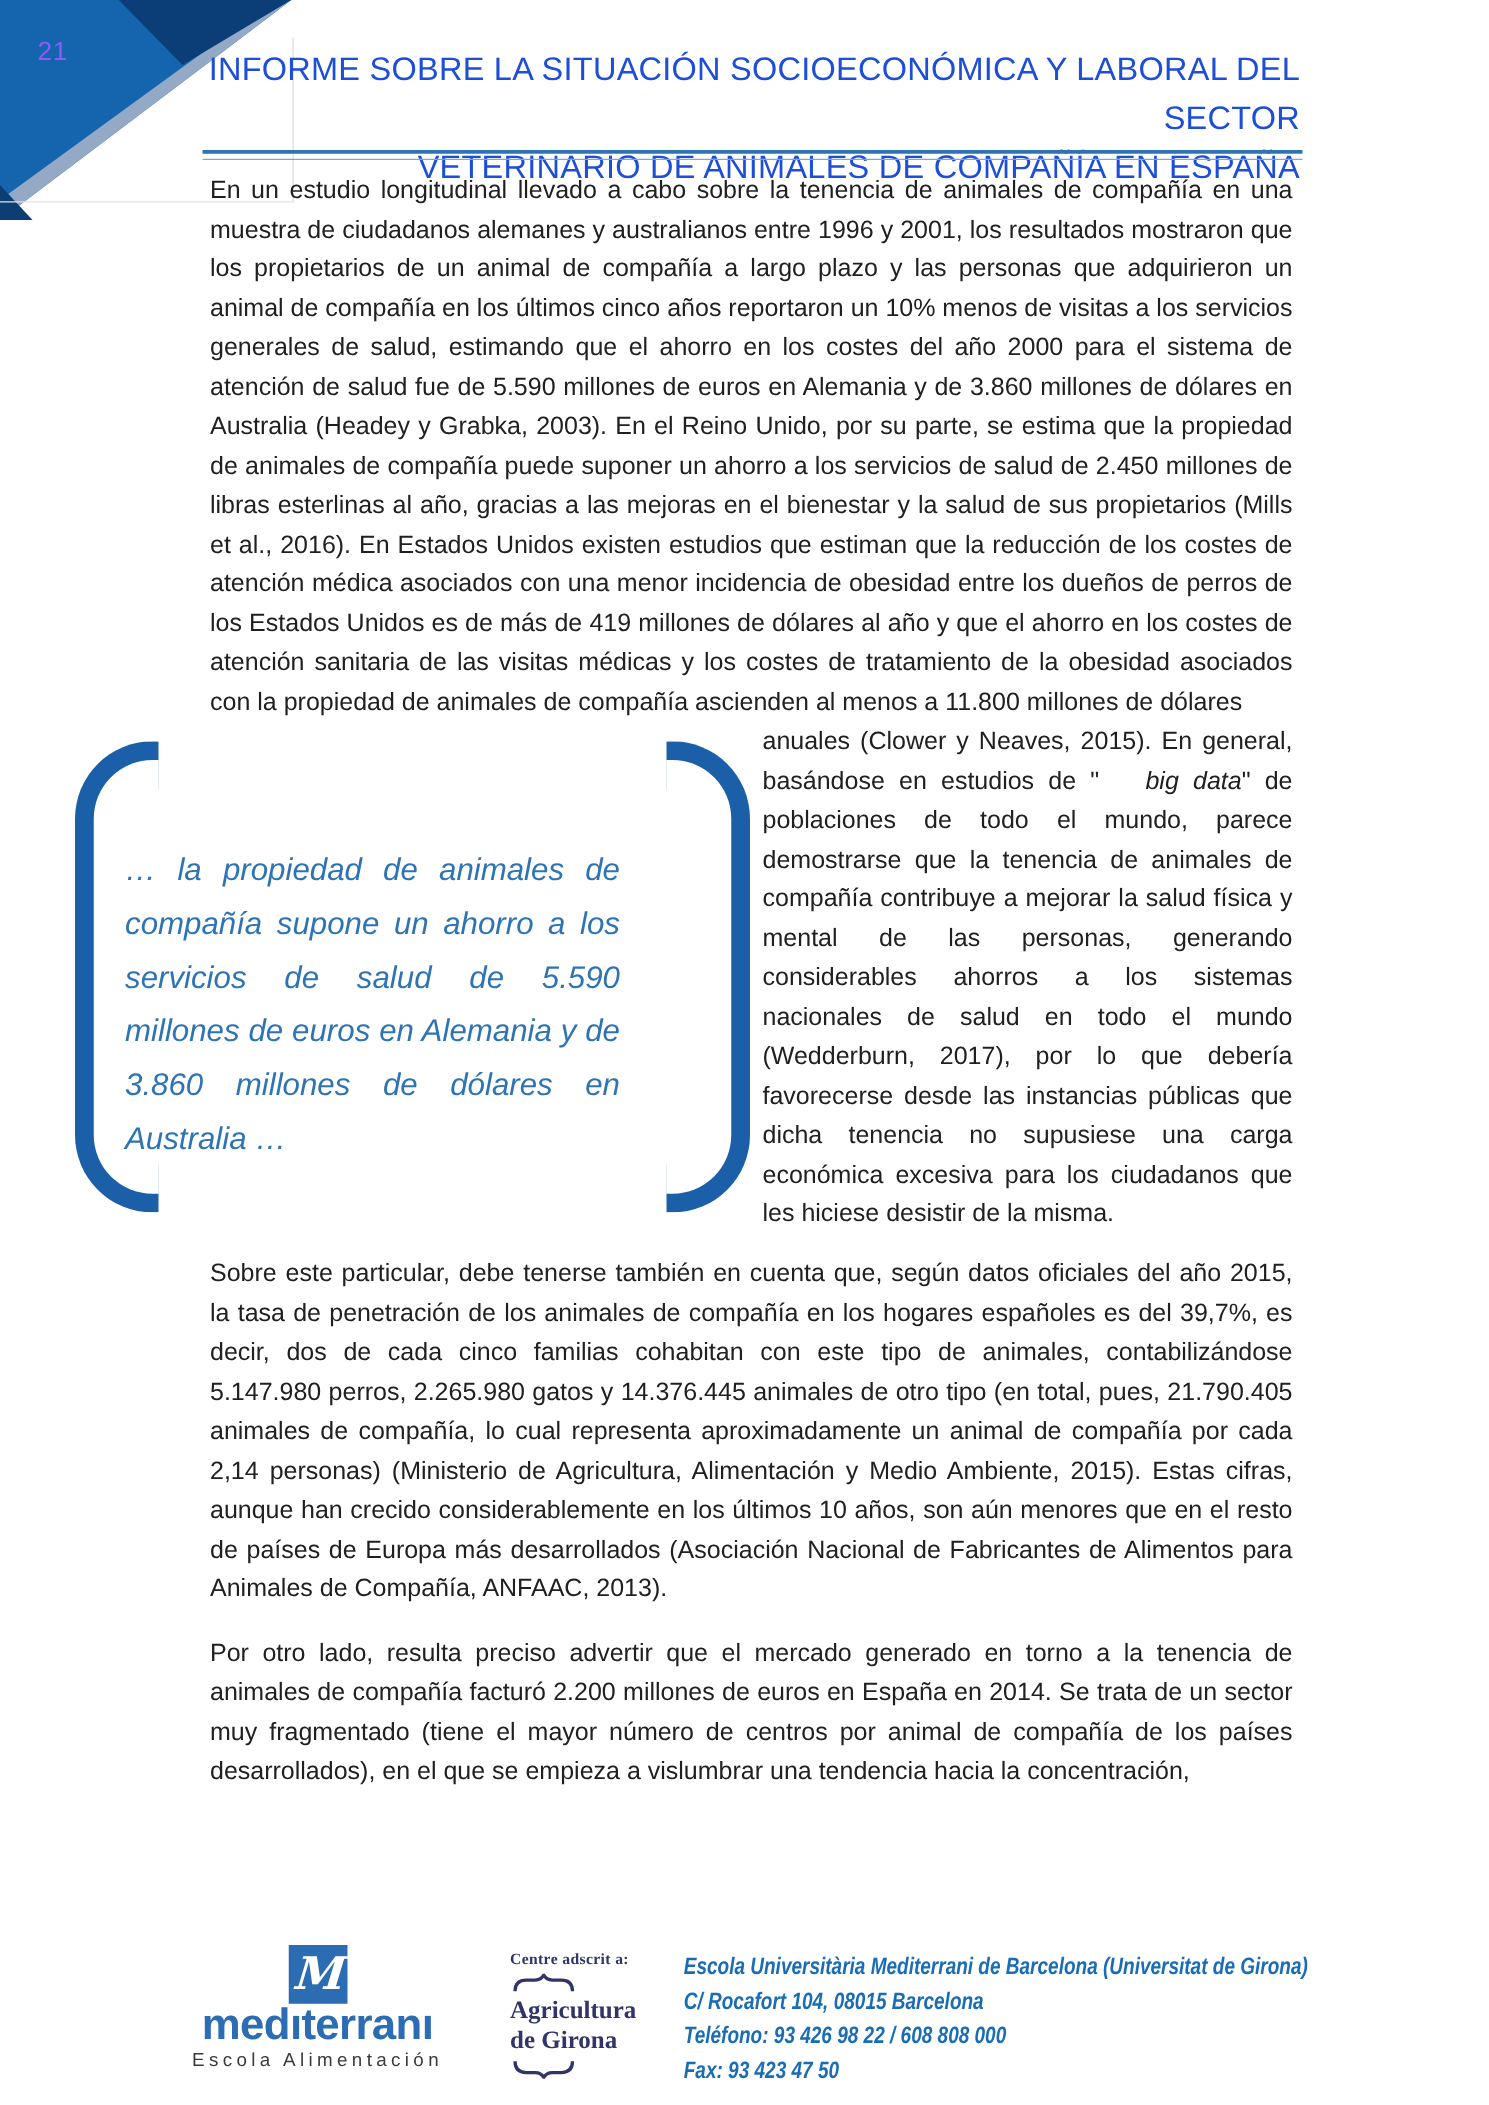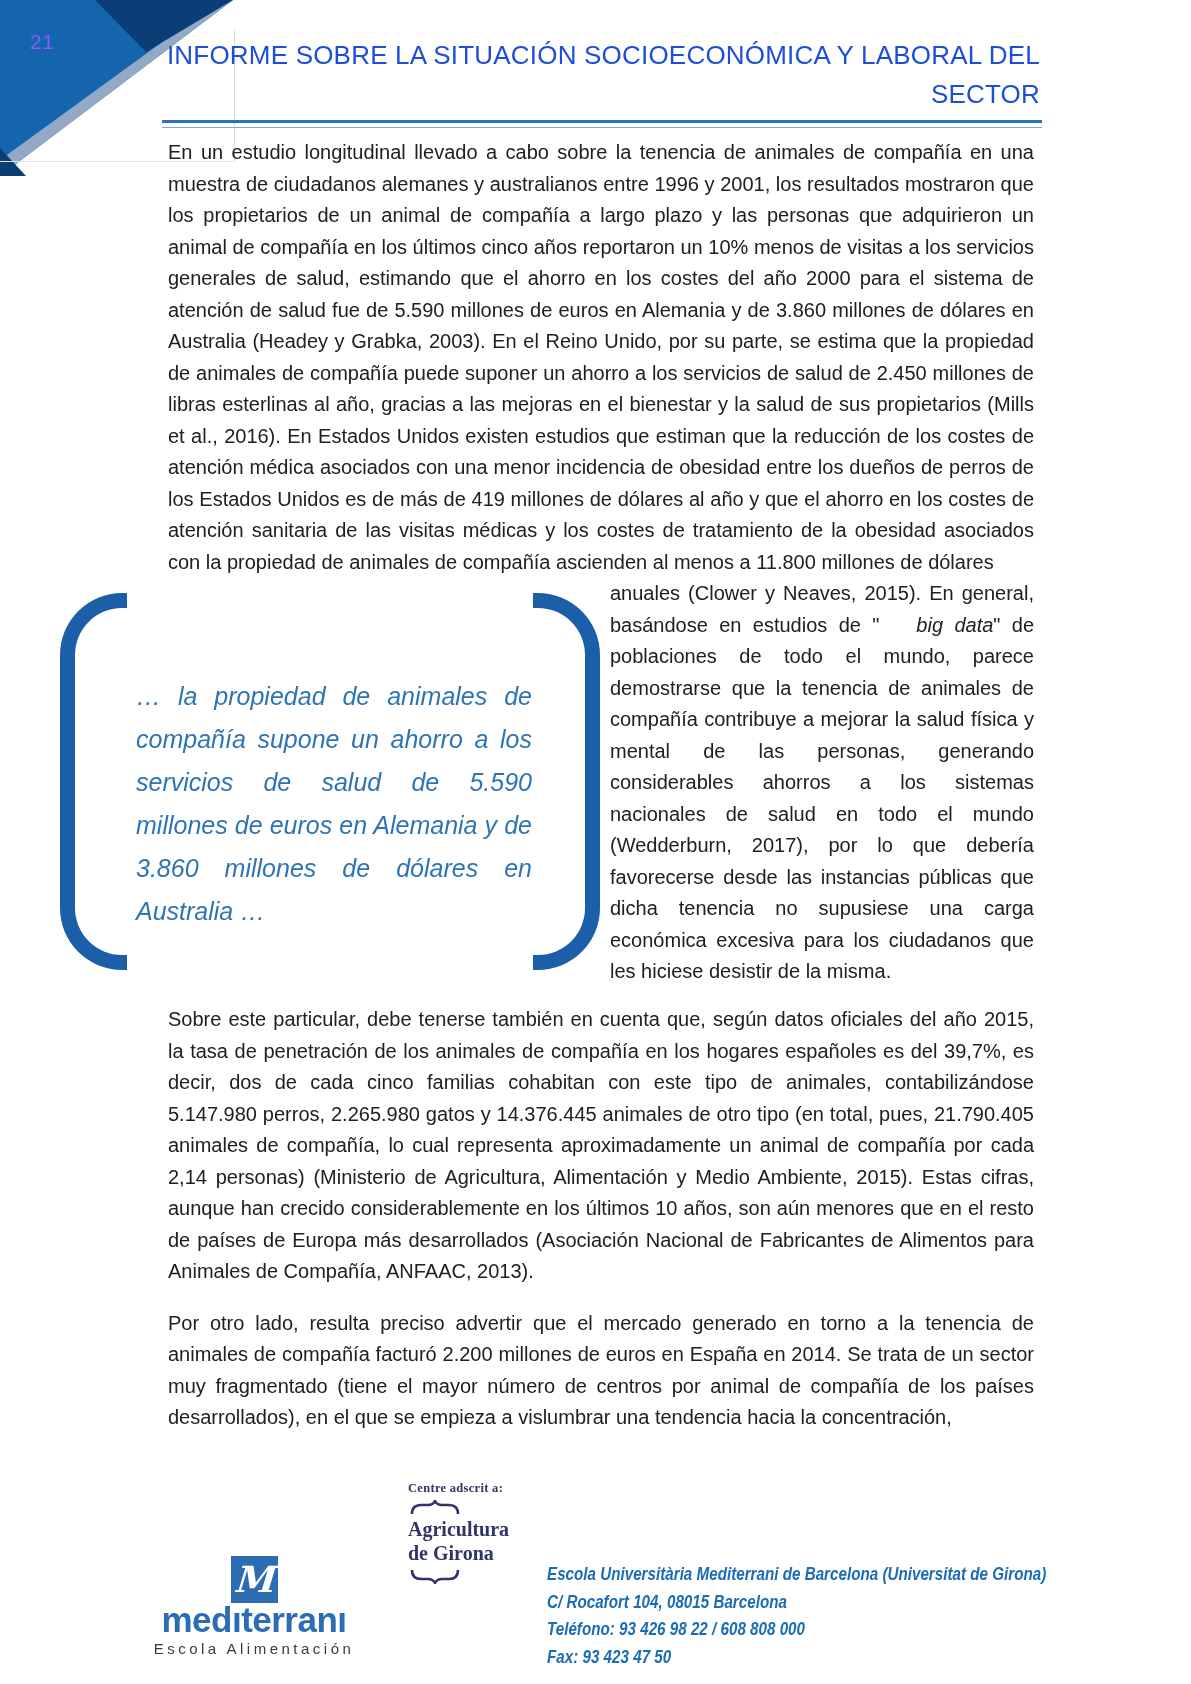--- a/index.html
+++ b/index.html
@@ -24,34 +24,34 @@
   .content p{margin:0 0 31px 0;}
   .content p.nogap{margin-bottom:0;}
 
   .split-row{display:flex;justify-content:space-between;margin:0 0 8px 0;}
   .quote-fig{position:relative;width:540px;margin-left:-108px;height:418px;flex:none;}
   .bracket{position:absolute;top:15px;width:52px;height:347px;border:0 solid #1a5fa8;}
   .bracket-left{left:0;border-left-width:15px;border-top-width:15px;border-bottom-width:15px;
                 border-radius:62px 0 0 62px;}
   .bracket-right{right:0;border-right-width:15px;border-top-width:15px;border-bottom-width:15px;
                  border-radius:0 62px 62px 0;}
-  .quote-text{position:absolute;left:76px;top:97px;width:396px;
+  .quote-text{position:absolute;left:40px;top:97px;width:396px;
               font-size:25px;line-height:43px;font-style:italic;color:#2e74b5;text-align:justify;}
   .right-col{width:424px;flex:none;text-align:justify;font-size:20px;line-height:31.5px;}
   .right-col .it{font-style:italic;margin-left:37px;}
 
   
   .f-medit{position:absolute;left:148px;top:1556px;width:212px;text-align:center;}
   .m-square{width:47px;height:47px;margin:0 auto;background:#2b6cb3;position:relative;}
   .m-square span{position:absolute;left:6px;top:2px;color:#ffffff;font-family:"DejaVu Serif",serif;
                  font-style:italic;font-weight:bold;font-size:36px;transform:skewX(-6deg);}
   .m-word{margin-top:0;color:#2b6cb3;font-weight:bold;font-size:35px;line-height:34px;letter-spacing:-.5px;}
   .m-sub{margin-top:3px;color:#3a3a3a;font-size:15px;letter-spacing:3.5px;}
 
-  .f-udg{position:absolute;left:408px;top:1481px;width:130px;color:#303467;
+  .f-udg{position:absolute;left:408px;top:1560px;width:130px;color:#303467;
          font-family:"Liberation Serif",serif;}
   .udg-label{font-size:12.5px;font-weight:bold;letter-spacing:.3px;}
   .udg-brace{display:block;margin:4px 0 2px 2px;}
   .udg-name{font-size:20px;font-weight:bold;line-height:24px;}
 
   .f-contact{position:absolute;left:547px;top:1560px;width:660px;color:#1a6cb5;
              font-weight:bold;font-style:italic;font-size:19px;line-height:27.5px;
              transform:scaleX(.8);transform-origin:left top;}
 </style>
 </head>
@@ -64,20 +64,21 @@
     <polygon points="233,0 0,176 0,160 220,0" fill="#93a9c5"></polygon>
     <polygon points="95,0 233,0 146,52" fill="#0b3e76"></polygon>
     <polygon points="0,148 26,176 0,176" fill="#0c3e74"></polygon>
   </svg>
   <div class="page-num">21</div>
 
   <div class="hdr-vline"></div>
   <div class="hdr-hline"></div>
   <div class="hdr-title">
     <div>INFORME SOBRE LA SITUACIÓN SOCIOECONÓMICA Y LABORAL DEL SECTOR</div>
+    <div>VETERINARIO DE ANIMALES DE COMPAÑÍA EN ESPAÑA</div>
   </div>
   <div class="rule-thick"></div>
   <div class="rule-thin"></div>
 
   <div class="content">
     <p class="nogap">En un estudio longitudinal llevado a cabo sobre la tenencia de animales de compañía en una muestra de ciudadanos alemanes y australianos entre 1996 y 2001, los resultados mostraron que los propietarios de un animal de compañía a largo plazo y las personas que adquirieron un animal de compañía en los últimos cinco años reportaron un 10% menos de visitas a los servicios generales de salud, estimando que el ahorro en los costes del año 2000 para el sistema de atención de salud fue de 5.590 millones de euros en Alemania y de 3.860 millones de dólares en Australia (Headey y Grabka, 2003). En el Reino Unido, por su parte, se estima que la propiedad de animales de compañía puede suponer un ahorro a los servicios de salud de 2.450 millones de libras esterlinas al año, gracias a las mejoras en el bienestar y la salud de sus propietarios (Mills et al., 2016). En Estados Unidos existen estudios que estiman que la reducción de los costes de atención médica asociados con una menor incidencia de obesidad entre los dueños de perros de los Estados Unidos es de más de 419 millones de dólares al año y que el ahorro en los costes de atención sanitaria de las visitas médicas y los costes de tratamiento de la obesidad asociados con la propiedad de animales de compañía ascienden al menos a 11.800 millones de dólares</p>
 
     <div class="split-row">
       <div class="quote-fig">
         <div class="bracket bracket-left"></div>

